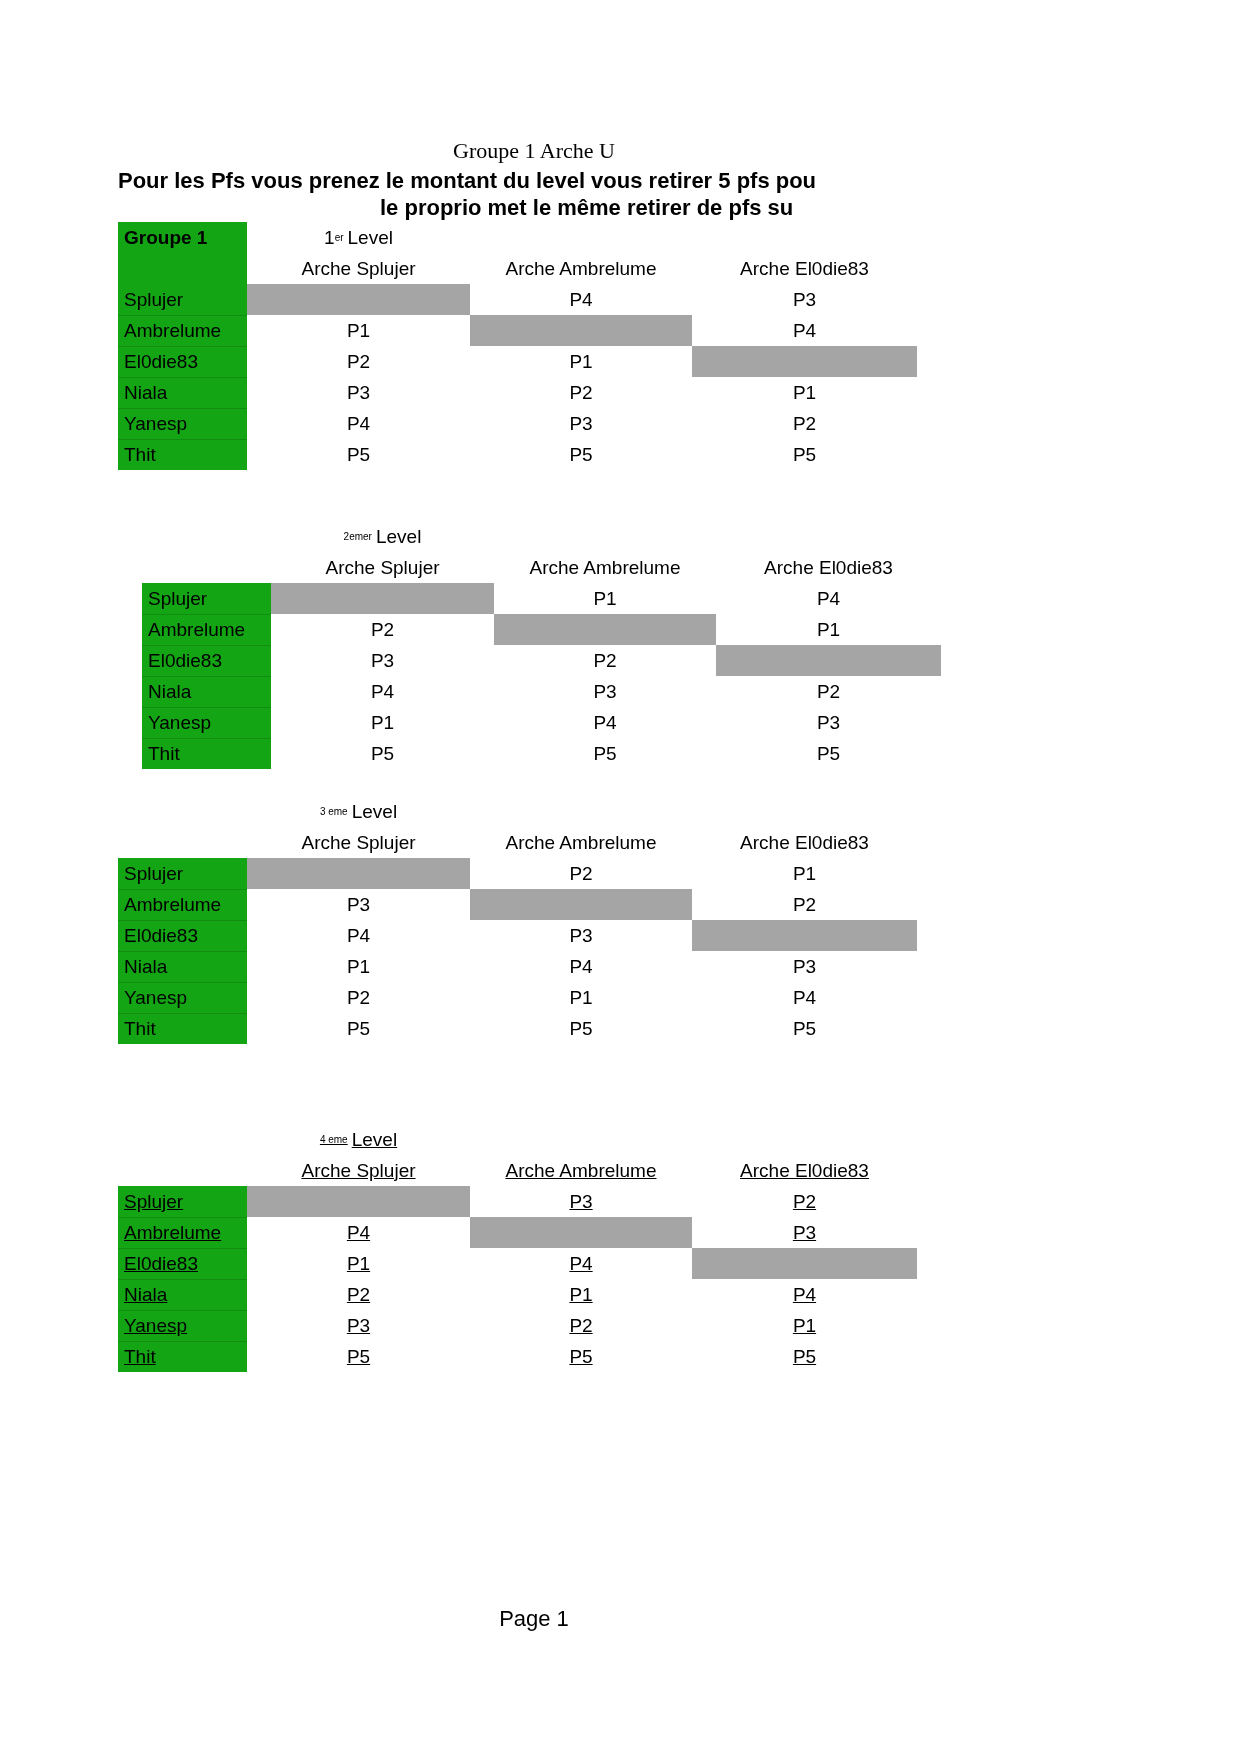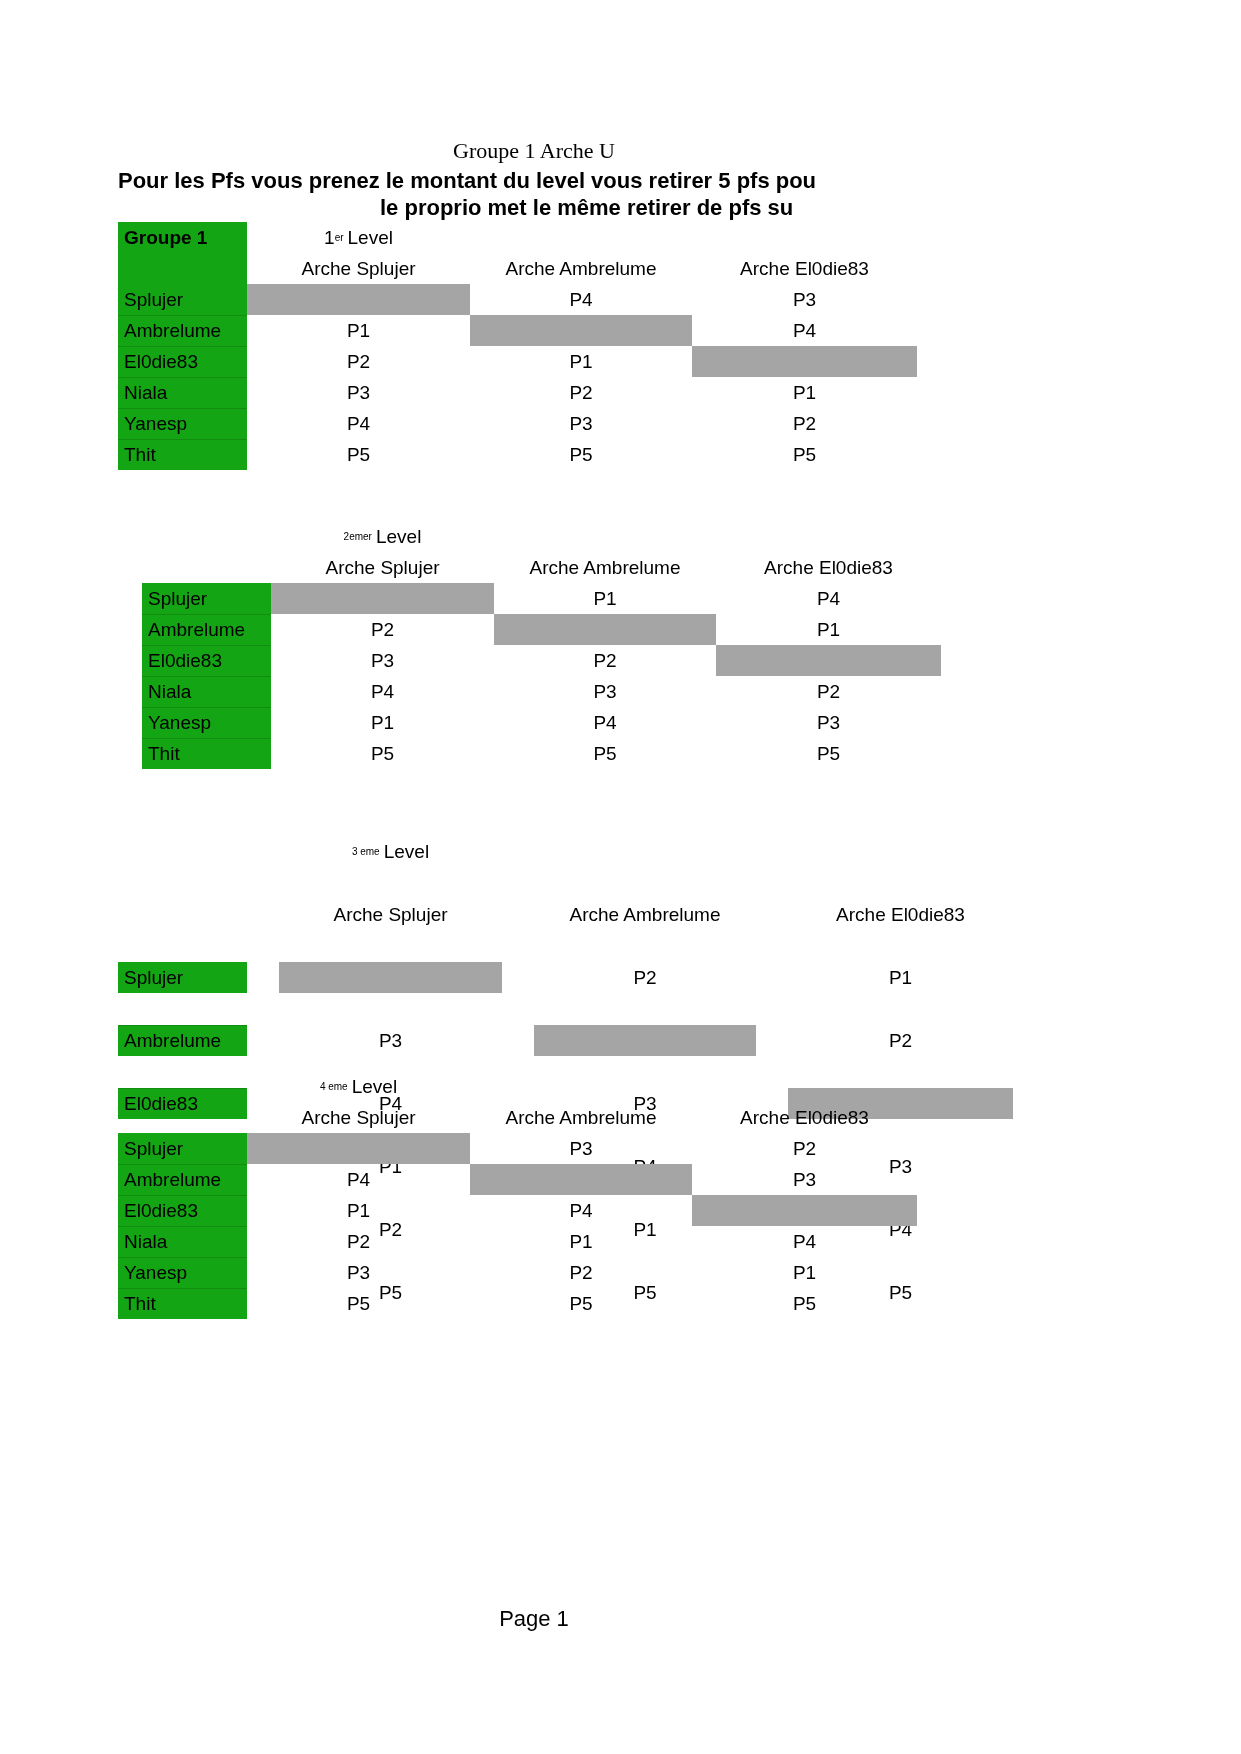--- a/index.html
+++ b/index.html
@@ -154,21 +154,21 @@
         <div class="cell">P2</div>
         <div class="cell green name sep">Yanesp</div>
         <div class="cell">P1</div>
         <div class="cell">P4</div>
         <div class="cell">P3</div>
         <div class="cell green name sep">Thit</div>
         <div class="cell">P5</div>
         <div class="cell">P5</div>
         <div class="cell">P5</div>
       </div>
-      <div class="tbl" style="top: 836px; gap: 32px;">
+      <div class="tbl" style="top: 796px;">
         <div class="cell  name"></div>
         <div class="cell lvl-cell">
           <span></span>
           <span class="lvl-sup">3 eme</span>
           <span class="lvl-word">Level</span>
         </div>
         <div class="cell"></div>
         <div class="cell"></div>
         <div class="cell  name"></div>
         <div class="cell">Arche Splujer</div>
@@ -192,21 +192,21 @@
         <div class="cell">P3</div>
         <div class="cell green name sep">Yanesp</div>
         <div class="cell">P2</div>
         <div class="cell">P1</div>
         <div class="cell">P4</div>
         <div class="cell green name sep">Thit</div>
         <div class="cell">P5</div>
         <div class="cell">P5</div>
         <div class="cell">P5</div>
       </div>
-      <div class="tbl" style="top: 1071px;">
+      <div class="tbl" style="top: 1124px; text-decoration: underline;">
         <div class="cell  name"></div>
         <div class="cell lvl-cell">
           <span></span>
           <span class="lvl-sup">4 eme</span>
           <span class="lvl-word">Level</span>
         </div>
         <div class="cell"></div>
         <div class="cell"></div>
         <div class="cell  name"></div>
         <div class="cell">Arche Splujer</div>

